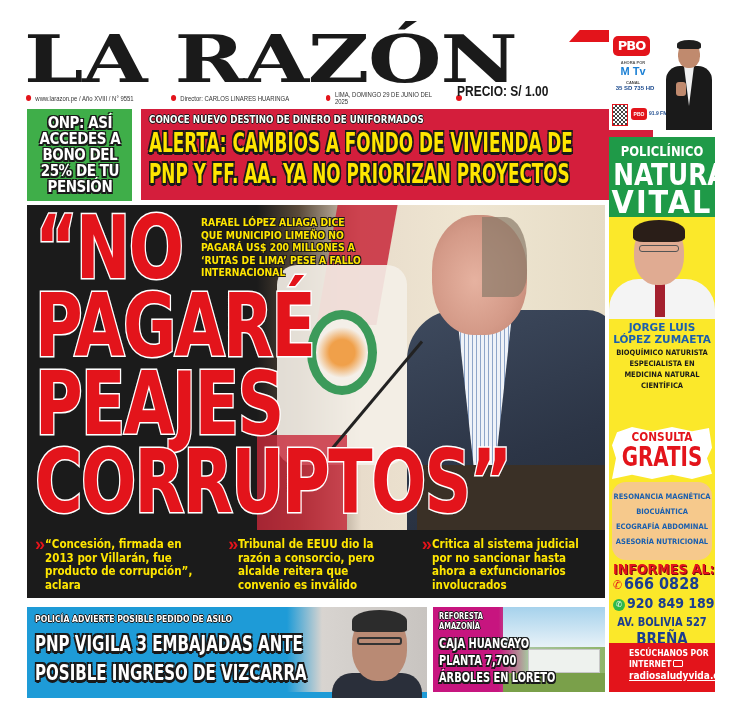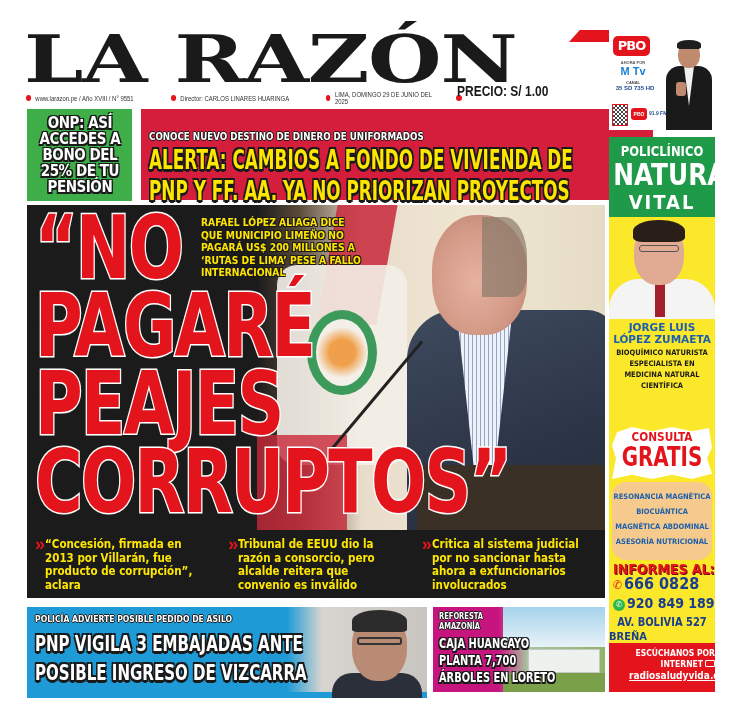--- a/index.html
+++ b/index.html
@@ -21,21 +21,21 @@
     .dot { width: 6px; height: 6px; border-radius: 50%; background: #e3141b; display: inline-block; margin-right: 5px; }
     .info-item { display: flex; align-items: center; transform: scaleX(0.85); transform-origin: left center; }
     #price { position: absolute; left: 457px; top: 82px; font-family: "Liberation Sans Narrow", "Liberation Sans", sans-serif; font-weight: 700; font-size: 15px; color: #1a1a1a; transform: scaleX(0.8); transform-origin: left; white-space: nowrap; }
 
     
     #onp-box { left: 27px; top: 109px; width: 105px; height: 92px; background: #3fae49; display: flex; align-items: center; justify-content: center; text-align: center; }
     #onp-box .txt { font-family: "DejaVu Sans", sans-serif; font-weight: 900; font-size: 15px; line-height: 16px; color: #fff; letter-spacing: -0.5px;
       text-shadow: -1.5px -1.5px 0 #1a1a1a, 1.5px -1.5px 0 #1a1a1a, -1.5px 1.5px 0 #1a1a1a, 1.5px 1.5px 0 #1a1a1a, 0 2px 0 #1a1a1a; transform: scaleX(0.9); }
 
     
-    #alert-banner { left: 141px; top: 109px; width: 512px; height: 91px; background: #d41e3c; padding: 21px 8px; }
+    #alert-banner { left: 141px; top: 109px; width: 512px; height: 91px; background: #d41e3c; padding: 4px 8px; }
     #alert-kicker { font-family: "DejaVu Sans Condensed", "DejaVu Sans", sans-serif; font-weight: 700; font-size: 11px; color: #fff; transform: scaleX(0.88); transform-origin: left; white-space: nowrap;
       text-shadow: -1px 0 #1a1a1a, 1px 0 #1a1a1a, 0 -1px #1a1a1a, 0 1px #1a1a1a; }
     #alert-headline { margin-top: 2px; font-family: "DejaVu Sans Condensed", "DejaVu Sans", sans-serif; font-weight: 900; font-size: 26px; line-height: 31px; color: #ffe600;
       transform: scaleX(0.72); transform-origin: left; white-space: nowrap;
       text-shadow: -2px -2px 0 #1a1a1a, 2px -2px 0 #1a1a1a, -2px 2px 0 #1a1a1a, 2px 2px 0 #1a1a1a, 0 3px 0 #1a1a1a; }
 
     
     #main-story { left: 27px; top: 205px; width: 578px; height: 393px; background: #1b1b1b; overflow: hidden; }
     #photo { position: absolute; left: 230px; top: 0; width: 348px; height: 325px; overflow: hidden;
       background: linear-gradient(90deg, #1b1b1b 0%, #5a4a3a 12%, #e8dccb 30%, #efe6d2 60%, #e6dcc6 100%); }
@@ -97,42 +97,42 @@
     #pbo-host .hair { position: absolute; left: 13px; top: -2px; width: 24px; height: 9px; border-radius: 50% 50% 20% 20%; background: #1e1e1e; }
     #pbo-host .body { position: absolute; left: 2px; top: 24px; width: 46px; height: 64px; border-radius: 14px 14px 0 0; background: #1a1a1a; }
     #pbo-host .shirt { position: absolute; left: 20px; top: 24px; width: 10px; height: 40px; background: #f0f0f0; clip-path: polygon(0 0, 100% 0, 50% 100%); }
     #pbo-host .thumb { position: absolute; left: 12px; top: 40px; width: 10px; height: 14px; border-radius: 3px; background: #c08a6e; }
 
     
     #natura-ad { left: 609px; top: 137px; width: 106px; height: 555px; background: #fbe82a; overflow: hidden; }
     #natura-header { position: absolute; left: 0; top: 0; width: 106px; height: 80px; background: #1f9a48; text-align: center; color: #fff; font-family: "DejaVu Sans Condensed", "DejaVu Sans", sans-serif; font-weight: 700; }
     #natura-title1 { font-size: 14px; line-height: 20px; padding-top: 4px; transform: scaleX(0.92); }
     #natura-title2 { font-size: 30px; line-height: 28px; font-weight: 900; transform: scaleX(0.92); }
-    #natura-title3 { font-size: 20px; line-height: 26px; font-weight: 900; letter-spacing: 2px; }
+    #natura-title3 { font-size: 32px; line-height: 26px; font-weight: 900; letter-spacing: 2px; }
     #doctor { position: absolute; left: 0; top: 80px; width: 106px; height: 100px; }
     #doctor .head { position: absolute; left: 25px; top: 6px; width: 50px; height: 62px; border-radius: 45%; background: #e0ab92; }
     #doctor .hair { position: absolute; left: 24px; top: 3px; width: 52px; height: 22px; border-radius: 50% 50% 20% 20%; background: #2a1e18; }
     #doctor .glasses { position: absolute; left: 30px; top: 28px; width: 40px; height: 7px; border: 1px solid #555; border-radius: 3px; }
     #doctor .coat { position: absolute; left: 0; top: 62px; width: 106px; height: 40px; border-radius: 30px 30px 0 0; background: #f4f4f4; }
     #doctor .tie { position: absolute; left: 46px; top: 64px; width: 10px; height: 36px; background: #a4202e; }
     #natura-name { position: absolute; left: 0; top: 184px; width: 106px; text-align: center; font-family: "DejaVu Sans", sans-serif; font-weight: 900; font-size: 10.5px; line-height: 12px; color: #1b5fae; }
     #natura-desc { position: absolute; left: 0; top: 210px; width: 106px; text-align: center; font-family: "DejaVu Sans Condensed", "DejaVu Sans", sans-serif; font-weight: 700; font-size: 7.5px; line-height: 11px; color: #1a1a1a; }
     #natura-medicina { position: absolute; left: 0; top: 256px; width: 106px; text-align: center; font-family: "DejaVu Sans", sans-serif; font-weight: 900; font-size: 14px; line-height: 15px; color: #1f9a48; text-shadow: 1px 1px 0 #0d4a22; }
     #natura-consulta-wrap { position: absolute; left: 3px; top: 290px; width: 100px; height: 52px; background: #ffffff; clip-path: polygon(5% 10%, 20% 0, 40% 8%, 60% 0, 80% 8%, 97% 2%, 100% 40%, 95% 60%, 100% 90%, 80% 100%, 60% 92%, 40% 100%, 20% 92%, 0 100%, 4% 60%, 0 35%); }
     #natura-consulta { position: absolute; left: 0; top: 292px; width: 106px; text-align: center; font-family: "DejaVu Sans Condensed", "DejaVu Sans", sans-serif; font-weight: 700; font-size: 13px; color: #e3141b; transform: scaleX(0.9); }
     #natura-gratis { position: absolute; left: 0; top: 305px; width: 106px; text-align: center; font-family: "DejaVu Sans Condensed", "DejaVu Sans", sans-serif; font-weight: 900; font-size: 26px; color: #e3141b; transform: scaleX(0.85); }
     #natura-services { position: absolute; left: 3px; top: 345px; width: 100px; height: 78px; background: #f6c98c; border-radius: 14px; text-align: center; padding-top: 7px; font-family: "DejaVu Sans Condensed", "DejaVu Sans", sans-serif; font-weight: 700; font-size: 7.5px; line-height: 15px; color: #1b5fae; }
     #natura-informes { position: absolute; left: 4px; top: 424px; font-family: "DejaVu Sans Condensed", "DejaVu Sans", sans-serif; font-weight: 900; font-size: 14px; color: #e3141b; text-shadow: 1px 1px 0 #7a0b10; }
     #natura-phone1 { position: absolute; left: 4px; top: 437px; width: 102px; font-family: "DejaVu Sans Condensed", "DejaVu Sans", sans-serif; font-weight: 900; font-size: 16px; color: #1b3d8f; white-space: nowrap; }
     #natura-phone1 .ic { color: #e3141b; font-size: 12px; margin-right: 2px; }
     #natura-phone2 { position: absolute; left: 4px; top: 458px; width: 102px; font-family: "DejaVu Sans Condensed", "DejaVu Sans", sans-serif; font-weight: 900; font-size: 14px; color: #1b3d8f; white-space: nowrap; }
     #natura-phone2 .ic { display: inline-block; width: 12px; height: 12px; border-radius: 50%; background: #2eb84b; color: #fff; font-size: 8px; text-align: center; line-height: 12px; margin-right: 2px; vertical-align: 1px; }
     #natura-address { position: absolute; left: 0; top: 478px; width: 106px; text-align: center; font-family: "DejaVu Sans Condensed", "DejaVu Sans", sans-serif; font-weight: 700; font-size: 12.5px; line-height: 14px; color: #1b3d8f; white-space: nowrap; transform: scaleX(0.88); }
-    #natura-district { position: absolute; left: 0; top: 493px; width: 106px; font-family: "DejaVu Sans Condensed", "DejaVu Sans", sans-serif; font-weight: 700; font-size: 11px; color: #1b3d8f; }
-    #natura-footer { position: absolute; left: 0; top: 506px; width: 106px; height: 49px; background: #e3141b; text-align: right; color: #fff; font-family: "DejaVu Sans Condensed", "DejaVu Sans", sans-serif; font-weight: 700; font-size: 8.5px; line-height: 11px; padding-top: 5px; padding-left: 20px; }
+    #natura-district { position: absolute; left: 0; top: 493px; width: 106px; text-align: center; font-family: "DejaVu Sans Condensed", "DejaVu Sans", sans-serif; font-weight: 700; font-size: 15px; color: #1b3d8f; }
+    #natura-footer { position: absolute; left: 0; top: 506px; width: 106px; height: 49px; background: #e3141b; text-align: left; color: #fff; font-family: "DejaVu Sans Condensed", "DejaVu Sans", sans-serif; font-weight: 700; font-size: 8.5px; line-height: 11px; padding-top: 5px; padding-left: 20px; }
     #natura-footer .url { font-size: 10px; text-decoration: underline; }
     #natura-footer .radio-ic { display: inline-block; width: 10px; height: 7px; border: 1px solid #fff; border-radius: 1px; vertical-align: 0; margin-left: 2px; }
   </style>
 </head>
 <body>
 
 <div id="masthead" class="abs">
   <div class="logo">
     <span>LA RAZÓN</span>
     <span id="accent-mark"></span>
@@ -288,21 +288,21 @@
   <div id="natura-name">
     <div>JORGE LUIS</div>
     <div>LÓPEZ ZUMAETA</div>
   </div>
   <div id="natura-consulta-wrap"></div>
   <div id="natura-consulta">CONSULTA</div>
   <div id="natura-gratis">GRATIS</div>
   <div id="natura-services">
     <div>RESONANCIA MAGNÉTICA</div>
     <div>BIOCUÁNTICA</div>
-    <div>MAGNÉTICA ABDOMINAL</div>
+    <div>ECOGRAFÍA ABDOMINAL</div>
     <div>ASESORÍA NUTRICIONAL</div>
   </div>
   <div id="natura-informes">INFORMES AL:</div>
   <div id="natura-phone1">
     <span class="ic">✆</span><span>666 0828</span>
   </div>
   <div id="natura-phone2">
     <span class="ic">✆</span><span>920 849 189</span>
   </div>
   <div id="natura-address">AV. BOLIVIA 527</div>

